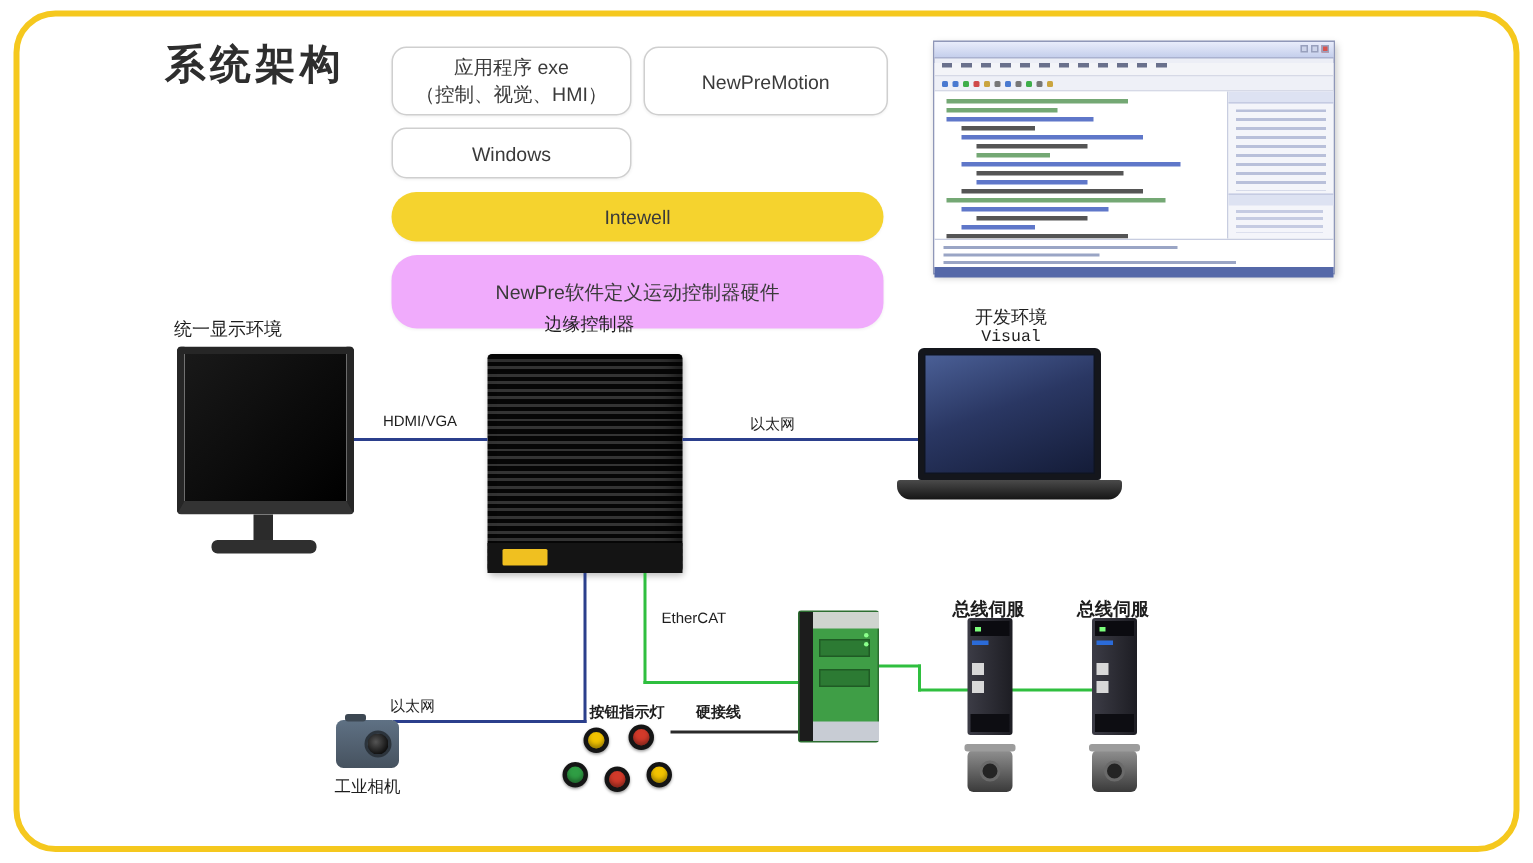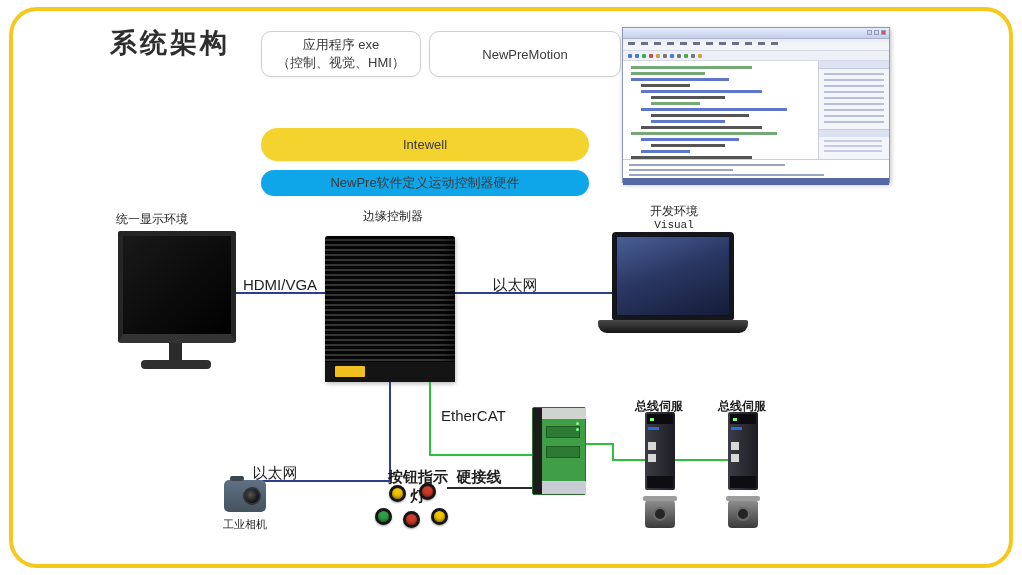--- a/index.html
+++ b/index.html
@@ -16,32 +16,32 @@
     position:absolute; left:110px; top:25px; font-size:27px; font-weight:900;
     color:#2e2e2e; letter-spacing:3px;
   }
   
   .sbox {
     position:absolute; background:#fff; border:1px solid #cfcfcf; border-radius:10px;
     display:flex; align-items:center; justify-content:center; text-align:center;
     color:#3a3a3a; font-size:13px; box-shadow:0 1px 2px rgba(0,0,0,.05);
   }
   #box-app { left:261px; top:31px; width:160px; height:46px; flex-direction:column; line-height:1.35; }
-  #box-npm { left:429px; top:31px; width:192px; height:46px; }
+  #box-npm { left:429px; top:31px; width:163px; height:46px; }
   #box-win { left:261px; top:85px; width:160px; height:34px; }
   #box-rtos { left:429px; top:85px; width:160px; height:34px; }
   #box-intewell { left:261px; top:128px; width:328px; height:33px; background:#F5D32E; border:none; border-radius:17px; }
-  #box-hw { left:261px; top:170px; width:328px; height:26px; background:#0ea5e9; border:none; border-radius:17px; }
+  #box-hw { left:261px; top:170px; width:328px; height:49px; background:#f0abfc; border:none; border-radius:17px; }
   
   .lbl { position:absolute; font-size:12px; color:#1e1e1e; text-align:center; }
   #lbl-disp { left:104px; top:211px; width:96px; }
   #lbl-edge { left:330px; top:208px; width:126px; }
   #lbl-dev  { left:604px; top:204px; width:140px; line-height:1.25; }
   #lbl-dev .l2 { font-family:"Liberation Mono","DejaVu Sans Mono",monospace; font-size:11px; display:block; }
-  .slbl { position:absolute; font-size:15px; color:#1e1e1e; text-align:center; }
+  .slbl { position:absolute; font-size:10px; color:#1e1e1e; text-align:center; }
   #lbl-hdmi { left:240px; top:276px; width:80px; }
   #lbl-eth-top { left:485px; top:276px; width:60px; }
   #lbl-eth-bot { left:245px; top:464px; width:60px; }
   #lbl-ecat { left:441px; top:407px; width:70px; text-align:left; }
   #lbl-hard { left:450px; top:468px; width:58px; font-weight:600; }
   #lbl-btn { left:382px; top:468px; width:72px; font-weight:600;font-family:Liberation Mono, monospace; }
   #lbl-cam { left:215px; top:517px; width:60px; font-size:11px; }
   #lbl-servo1 { left:628px; top:398px; width:62px; font-size:12px; font-weight:700; }
   #lbl-servo2 { left:711px; top:398px; width:62px; font-size:12px; font-weight:700; }
   
@@ -158,20 +158,21 @@
 <div id="canvas">
   <div class="frame"></div>
 
   <div class="title">系统架构</div>
 
   <div class="sbox" id="box-app">
     <span>应用程序 exe</span>
     <span>（控制、视觉、HMI）</span>
   </div>
   <div class="sbox" id="box-npm">NewPreMotion</div>
+  <div class="sbox" id="box-win">Windows</div>
   <div class="sbox" id="box-intewell">Intewell</div>
   <div class="sbox" id="box-hw">NewPre软件定义运动控制器硬件</div>
 
   <div id="vs">
     <div class="vs-title">
       <div class="vs-btns">
           <i></i>
           <i></i>
           <i></i>
         </div>

